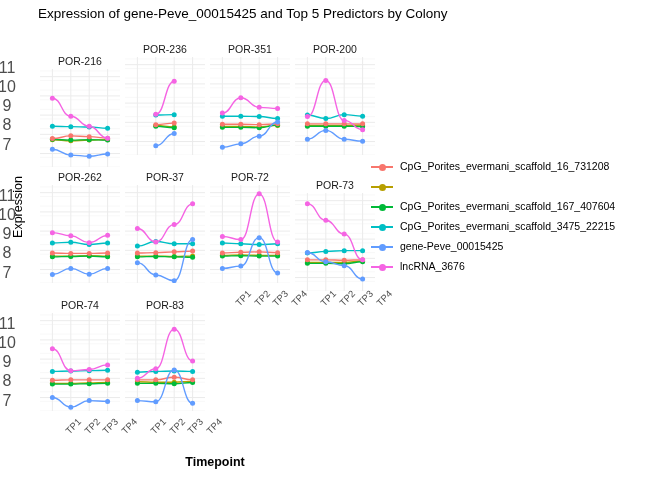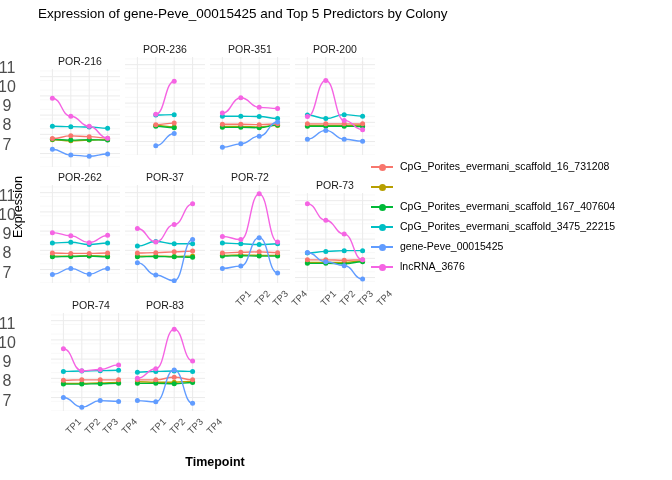--- a/index.html
+++ b/index.html
@@ -534,21 +534,21 @@
             <circle cx="49.20" cy="72.64" r="2.5" fill="#619CFF"></circle>
             <circle cx="67.60" cy="86.09" r="2.5" fill="#619CFF"></circle>
             <path d="M12.40,10.76 C21.60,10.76 21.60,27.29 30.80,27.29 C40.00,27.29 40.00,41.12 49.20,41.12 C58.40,41.12 58.40,66.87 67.60,66.87" fill="none" stroke="#F564E3" stroke-width="1.4" stroke-linecap="round" stroke-linejoin="round"></path>
             <circle cx="12.40" cy="10.76" r="2.5" fill="#F564E3"></circle>
             <circle cx="30.80" cy="27.29" r="2.5" fill="#F564E3"></circle>
             <circle cx="49.20" cy="41.12" r="2.5" fill="#F564E3"></circle>
             <circle cx="67.60" cy="66.87" r="2.5" fill="#F564E3"></circle>
           </svg>
         </div>
       </div>
-      <div class="facet" style="left: 51px; top: 298px; width: 80px; height: 113px;">
+      <div class="facet" style="left: 40px; top: 298px; width: 80px; height: 113px;">
         <div class="strip">POR-74</div>
         <div class="panel" style="height: 98px;">
           <svg viewBox="0 0 80 98" preserveAspectRatio="none">
             <rect x="0" y="0" width="80" height="98" fill="#ffffff"></rect>
             <line x1="0" x2="80" y1="84.54901960784314" y2="84.54901960784314" stroke="#ebebeb" stroke-width="1"></line>
             <line x1="0" x2="80" y1="65.33333333333334" y2="65.33333333333334" stroke="#ebebeb" stroke-width="1"></line>
             <line x1="0" x2="80" y1="46.11764705882353" y2="46.11764705882353" stroke="#ebebeb" stroke-width="1"></line>
             <line x1="0" x2="80" y1="26.90196078431373" y2="26.90196078431373" stroke="#ebebeb" stroke-width="1"></line>
             <line x1="0" x2="80" y1="7.686274509803923" y2="7.686274509803923" stroke="#ebebeb" stroke-width="1"></line>
             <line x1="0" x2="80" y1="98" y2="98" stroke="#f4f4f4" stroke-width="0.6"></line>

